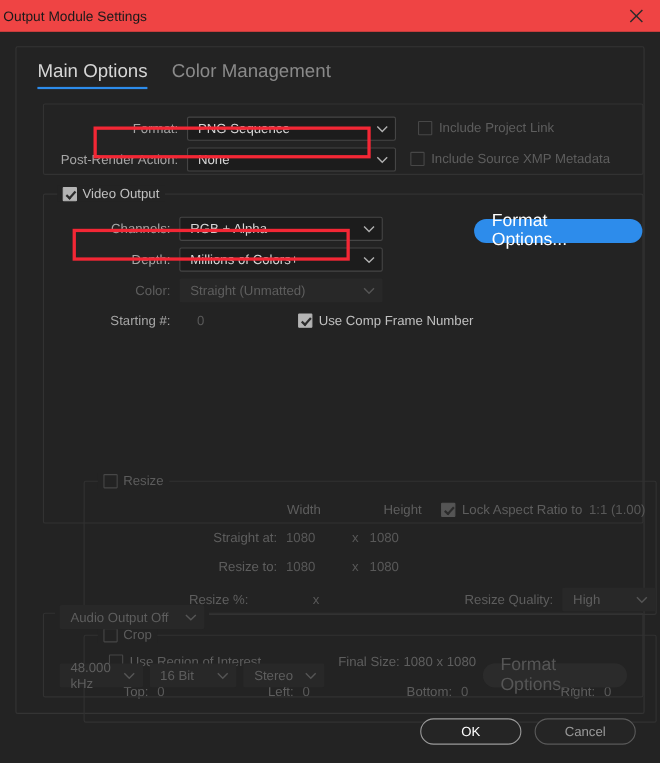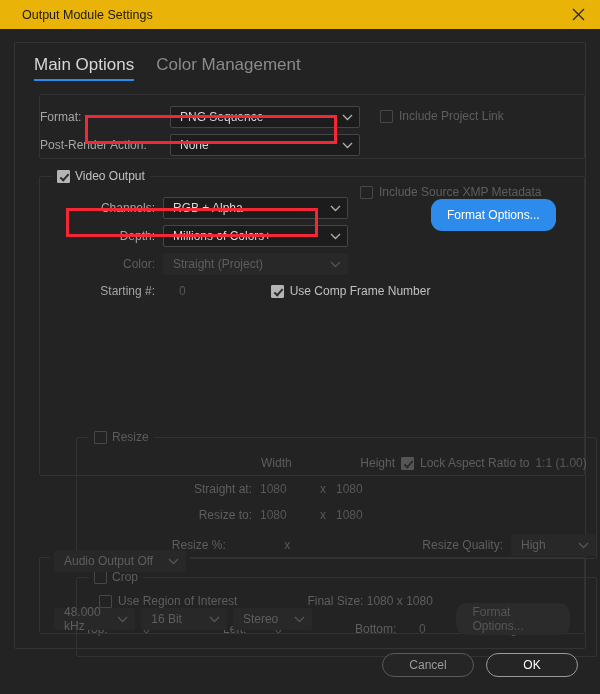--- a/index.html
+++ b/index.html
@@ -10,25 +10,25 @@
     background: #1e1e1e;
     font-family: "Liberation Sans", sans-serif;
     font-size: 12px;
     color: #c8c8c8;
     overflow: hidden;
   }
 
   
   .titlebar {
     height: 29px;
-    background: #eab308;
+    background: #ef4444;
     display: flex;
     align-items: center;
     justify-content: space-between;
-    padding: 0 0 0 22px;
+    padding: 0 0 0 3px;
   }
   .titlebar-text {
     color: #1a1a1a;
     font-size: 12.5px;
   }
   .close-btn {
     width: 44px;
     height: 29px;
     display: flex;
     align-items: center;
@@ -140,20 +140,21 @@
     gap: 6px;
     font-size: 12px;
   }
   .cb-label { color: #c0c0c0; }
   .cb-label.dim { color: #5e5e5e; }
 
   
   .field-label {
     color: #a6a6a6;
     font-size: 12px;
+    text-align: right;
     white-space: nowrap;
   }
   .field-label.dim { color: #5e5e5e; }
 
   
   .dd {
     background: #1c1c1c;
     border: 1px solid #454545;
     border-radius: 2px;
     height: 22px;
@@ -174,26 +175,26 @@
     background: #282828;
     border-color: transparent;
     color: #5e5e5e;
   }
 
   .chev svg { display: block; }
 
   
   .pill {
     border-radius: 11px;
-    height: 32px;
+    height: 22px;
     display: inline-flex;
     align-items: center;
     justify-content: center;
     padding: 0 16px;
-    font-size: 12px;
+    font-size: 16px;
     cursor: pointer;
     user-select: none;
   }
   .pill.primary {
     background: #2d8ceb;
     color: #ffffff;
   }
   .pill.disabled {
     background: #2b2b2b;
     color: #565656;
@@ -233,21 +234,21 @@
   }
   .row-postrender {
     position: absolute;
     left: 0; top: 39px;
     display: flex; align-items: center; gap: 8px;
   }
   .lbl-w { width: 122px; }
   .dd-w { width: 190px; }
 
   .chk-right-1 { position: absolute; left: 340px; top: 14px; }
-  .chk-right-2 { position: absolute; left: 320px; top: 42px; margin-top: 48px; }
+  .chk-right-2 { position: absolute; left: 333px; top: 42px; }
 
   .sec-video {
     position: absolute;
     left: 24px; top: 133px;
     width: 546px; height: 300px;
   }
   .video-rows { position: absolute; left: 0; top: 20px; width: 100%; }
   .vrow {
     display: flex;
     align-items: center;
@@ -414,21 +415,21 @@
               <svg width="11" height="7" viewBox="0 0 11 7">
                   <polyline points="1,1 5.5,5.5 10,1" fill="none" stroke="#b0b0b0" stroke-width="1.3"></polyline>
                 </svg>
             </span>
           </span>
         </div>
 
         <div class="vrow">
           <span class="field-label vlbl dim">Color:</span>
           <span class="dd vdd disabled">
-            <span>Straight (Project)</span>
+            <span>Straight (Unmatted)</span>
             <span class="chev">
               <svg width="11" height="7" viewBox="0 0 11 7">
                   <polyline points="1,1 5.5,5.5 10,1" fill="none" stroke="#555" stroke-width="1.3"></polyline>
                 </svg>
             </span>
           </span>
         </div>
 
         <div class="vrow starting-row">
           <span class="field-label vlbl">Starting #:</span>
@@ -445,21 +446,21 @@
       <div class="group sec-resize">
         <div class="group-legend dim">
           <span class="cb disabled"></span>
           <span>Resize</span>
         </div>
 
         <div class="rz-head">
           <span class="c-lbl"></span>
           <span class="c-w field-label dim" style="text-align:left">Width</span>
           <span class="c-x"></span>
-          <span class="c-h field-label dim" style="text-align:right">Height</span>
+          <span class="c-h field-label dim" style="text-align:center">Height</span>
           <span class="cb-row" style="margin-left:6px">
             <span class="cb disabled checked"></span>
             <span class="cb-label dim">Lock Aspect Ratio to</span>
             <span class="val dim">1:1 (1.00)</span>
           </span>
         </div>
 
         <div class="rz-row" style="top:44px">
           <span class="c-lbl field-label dim">Straight at:</span>
           <span class="c-w val dim">1080</span>
@@ -555,20 +556,20 @@
               </svg>
           </span>
         </span>
         <span class="pill disabled" style="margin-left:144px">Format Options...</span>
       </div>
     </div>
 
   </div>
 
   <div class="footer">
+    <span class="btn-bottom pill outline">OK</span>
     <span class="btn-bottom pill outline-dim">Cancel</span>
-    <span class="btn-bottom pill outline">OK</span>
   </div>
 
   <div class="redbox" style="left:85px; top:86px; width:252px; height:29px;"></div>
   <div class="redbox" style="left:66px; top:179px; width:252px; height:29px;"></div>
 
 </div>
 
 </body></html>

